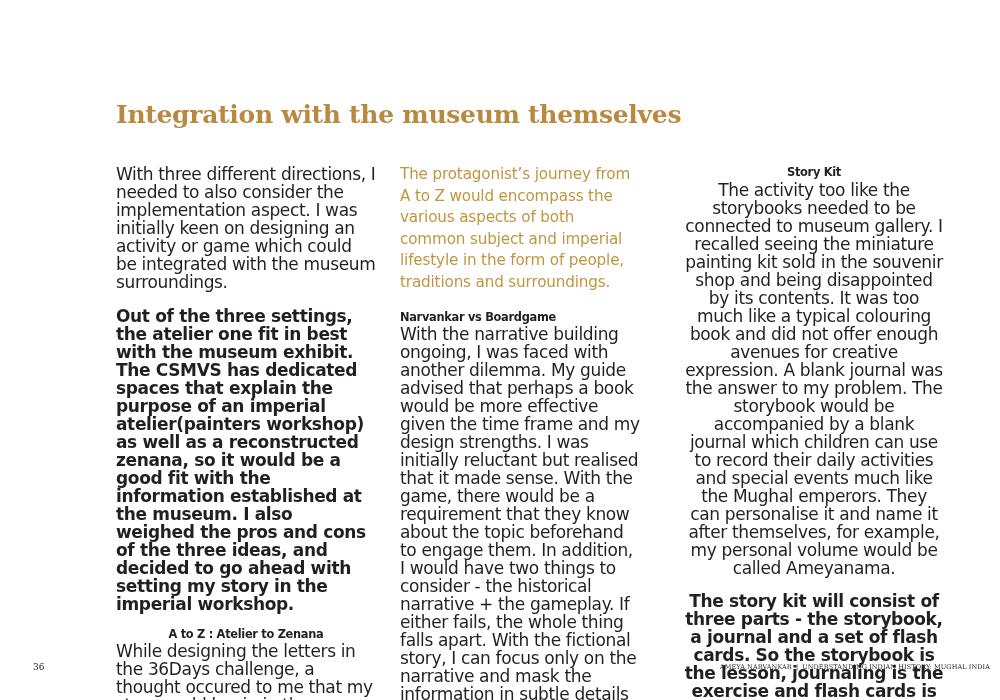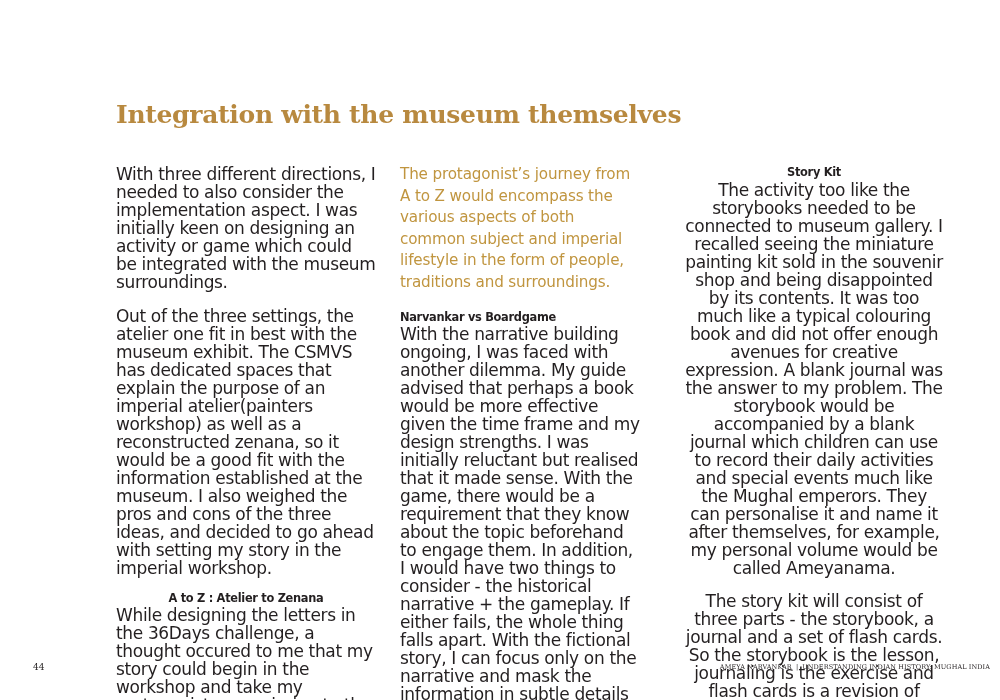--- a/index.html
+++ b/index.html
@@ -35,21 +35,21 @@
     .col1 { left: 116px; }
     .col2 { left: 400px; top: 164px; width: 240px; }
     .col3 { left: 684px; text-align: center; }
     .p {
       margin: 0;
       font-size: 17px;
       line-height: 18px;
       letter-spacing: -0.35px;
       color: #231f20;
     }
-    .p + .p { margin-top: 15.6px; }
+    .p + .p { margin-top: 15.6px; font-weight: bold; }
     .sub {
       margin: 0;
       font-size: 11.4px;
       line-height: 15.6px;
       font-weight: bold;
       letter-spacing: -0.3px;
       color: #231f20;
     }
     .quote {
       margin: 0;
@@ -100,17 +100,17 @@
   <h3 class="sub gap-after-quote">Narvankar vs Boardgame</h3>
   <p class="p">With the narrative building ongoing, I was faced with another dilemma. My guide advised that perhaps a book would be more effective given the time frame and my design strengths. I was initially reluctant but realised that it made sense. With the game, there would be a requirement that they know about the topic beforehand to engage them.  In addition, I would have two things to consider - the historical narrative + the gameplay. If either fails, the whole thing falls apart. With the fictional story, I can focus only on the narrative and mask the information in subtle details of the surroundings. So I concluded that my outcome will be a storybook plus a few activities that draws from the story.</p>
 </div>
 
 <div class="col col3">
   <h3 class="sub">Story Kit</h3>
   <p class="p">The activity too like the storybooks needed to be connected to museum gallery. I recalled seeing the miniature painting kit sold in the souvenir shop and being disappointed by its contents. It was too much like a typical colouring book and did not offer enough avenues for creative expression. A blank journal was the answer to my problem. The storybook would be accompanied by a blank journal which children can use to record their daily activities and special events much like the Mughal emperors. They can personalise it and name it after themselves, for example, my personal volume would be called Ameyanama.</p>
   <p class="p gap-after-quote">The story kit will consist of three parts - the storybook, a journal and a set of flash cards. So the storybook is the lesson, journaling is the exercise and flash cards is a revision of sorts.</p>
 </div>
 
-<div class="footer-page">44</div>
+<div class="footer-page">36</div>
 
 <div class="footer-credit">
   <span>Ameya Narvankar</span><span class="sep">|</span><span>Understanding Indian History: Mughal India</span>
 </div>
 
 </body></html>

